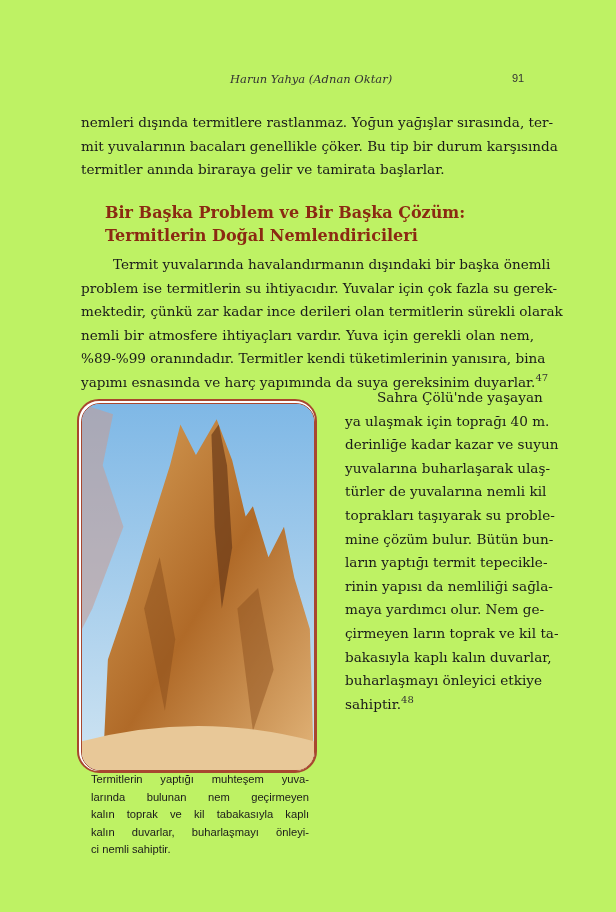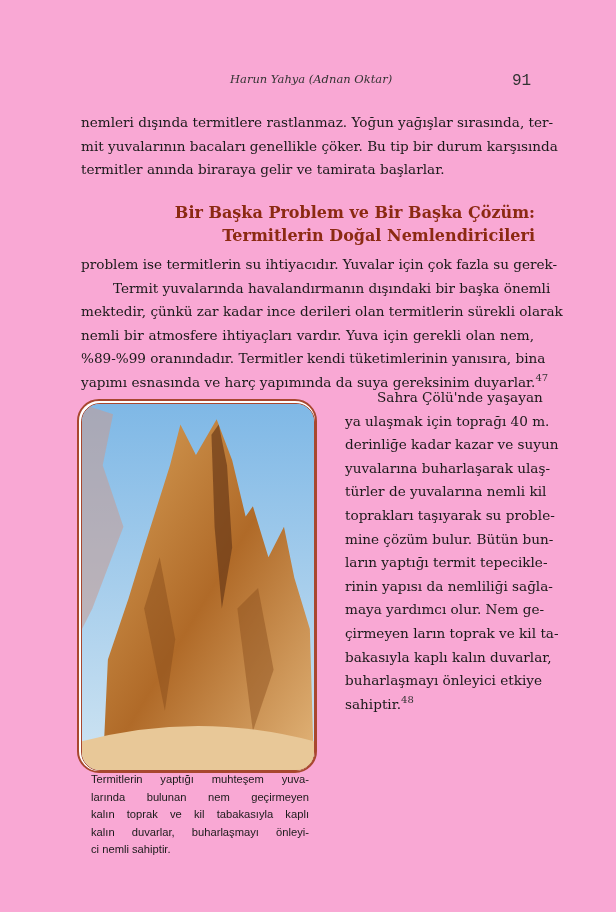--- a/index.html
+++ b/index.html
@@ -1,36 +1,36 @@
 <!DOCTYPE html>
 <html><head>
 <meta charset="utf-8">
 <style>
   html, body { margin: 0; padding: 0; background: #ffffff; }
   body { width: 616px; height: 912px; position: relative; overflow: hidden; }
-  .page { position: absolute; left: 0; top: 0; width: 616px; height: 912px; background: #f9a8d4; }
+  .page { position: absolute; left: 0; top: 0; width: 616px; height: 912px; background: #bef264; }
   .running-head {
     position: absolute; top: 72px; left: 230px; width: 300px;
     font-family: "DejaVu Serif", serif; font-style: italic; font-size: 11.5px; color: #333;
   }
   .page-number {
     position: absolute; top: 72px; left: 512px;
-    font-family: Liberation Mono, monospace; font-size: 16px; color: #333;
+    font-family: Liberation Sans, sans-serif; font-size: 11px; color: #333;
   }
   .body-text {
     font-family: "DejaVu Serif", serif; font-size: 13.6px; color: #1a1a1a;
     line-height: 23.6px; text-align: justify; margin: 3px;
   }
   .p1 { position: absolute; left: 78px; top: 108px; width: 453px; }
   .line { display: block; text-align: justify; text-align-last: justify; white-space: nowrap; }
   .line.last { text-align-last: left; }
   .heading {
     position: absolute; left: 105px; top: 201px; width: 430px;
     font-family: "DejaVu Serif", serif; font-weight: bold; font-size: 16px;
-    color: #8b2a12; line-height: 23px; text-align: right;
+    color: #8b2a12; line-height: 23px;
   }
   .p2 { position: absolute; left: 78px; top: 250px; width: 453px; }
   .indent { padding-left: 32px; }
   sup.fn { font-size: 10px; vertical-align: super; line-height: 0; color: #333; }
   .figure-frame {
     position: absolute; left: 77px; top: 399px; width: 232px; height: 366px;
     border: 2px solid #a8472f; border-radius: 22px; padding: 2px; background: #fff;
   }
   .figure-frame .inner {
     width: 100%; height: 100%; border: 1px solid #a8472f; border-radius: 19px; overflow: hidden;
@@ -57,22 +57,22 @@
     <span class="line">mit yuvalarının bacaları genellikle çöker. Bu tip bir durum karşısında</span>
     <span class="line last">termitler anında biraraya gelir ve tamirata başlarlar.</span>
   </div>
 
   <div class="heading">
     <div>Bir Başka Problem ve Bir Başka Çözüm:</div>
     <div>Termitlerin Doğal Nemlendiricileri</div>
   </div>
 
   <div class="body-text p2">
+    <span class="line indent">Termit yuvalarında havalandırmanın dışındaki bir başka önemli</span>
     <span class="line">problem ise termitlerin su ihtiyacıdır. Yuvalar için çok fazla su gerek-</span>
-    <span class="line indent">Termit yuvalarında havalandırmanın dışındaki bir başka önemli</span>
     <span class="line">mektedir, çünkü zar kadar ince derileri olan termitlerin sürekli olarak</span>
     <span class="line">nemli bir atmosfere ihtiyaçları vardır. Yuva için gerekli olan nem,</span>
     <span class="line">%89-%99 oranındadır. Termitler kendi tüketimlerinin yanısıra, bina</span>
     <span class="line last"><span>yapımı esnasında ve harç yapımında da suya gereksinim duyarlar.</span><sup class="fn">47</sup></span>
   </div>
 
   <div class="figure-frame">
     <div class="inner">
       <svg width="100%" height="100%" viewBox="0 0 224 358" preserveAspectRatio="none">
         <defs>

